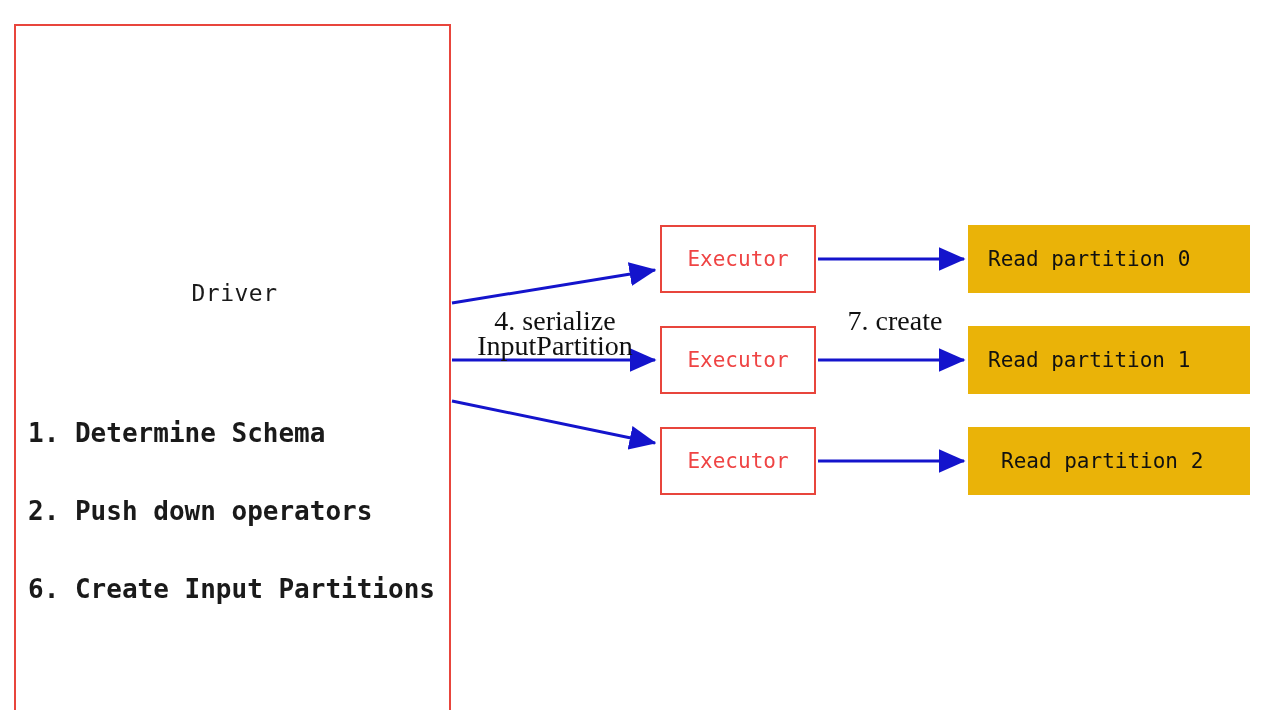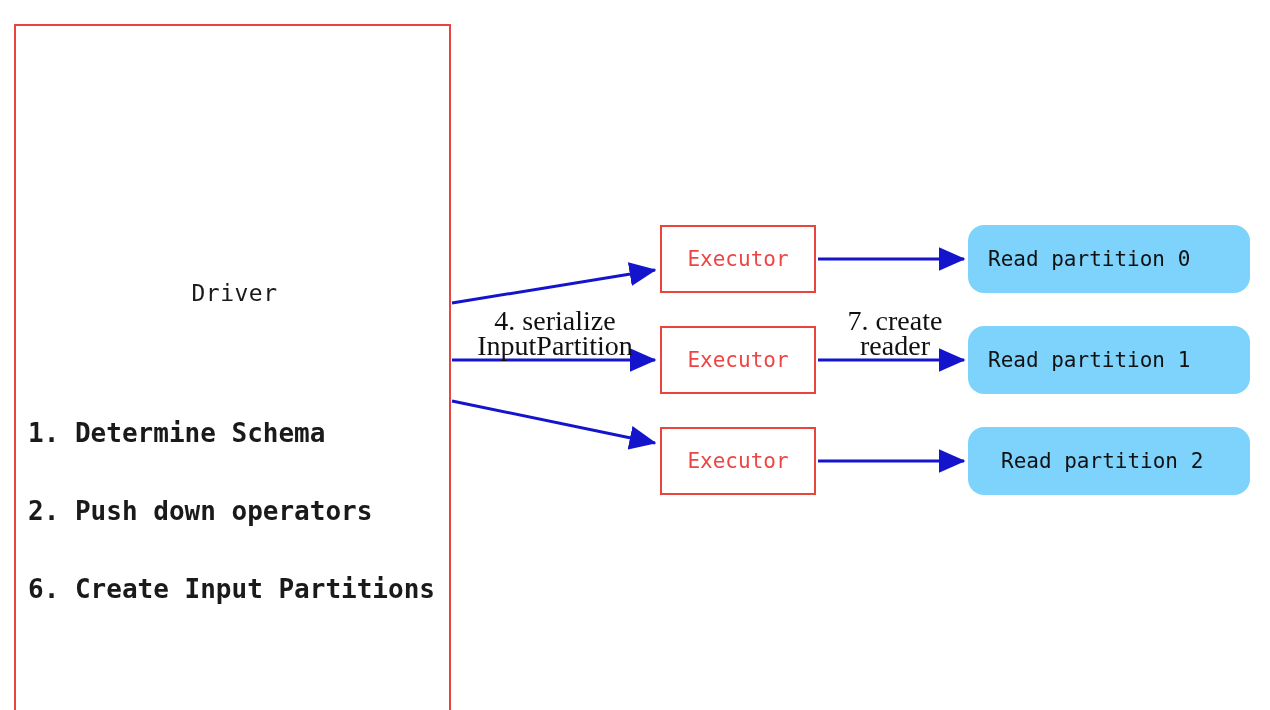--- a/index.html
+++ b/index.html
@@ -88,26 +88,25 @@
   #executor-0 { top: 225px; }
   #executor-1 { top: 326px; }
   #executor-2 { top: 427px; }
 
   
   .partition-box {
     position: absolute;
     left: 968px;
     width: 282px;
     height: 68px;
-    background: #7dd3fc;
+    background: #eab308;
     box-sizing: border-box;
     display: flex;
     align-items: center;
     padding-left: 20px;
-    border-radius: 16px;
   }
   .partition-box .label {
     font-family: "DejaVu Sans Mono", "Liberation Mono", monospace;
     font-size: 21px;
     color: #111111;
     white-space: pre;
   }
   #partition-0 { top: 225px; }
   #partition-1 { top: 326px; }
   #partition-2 { top: 427px; padding-left: 33px; }
@@ -186,16 +185,15 @@
   <div class="partition-box" id="partition-2">
     <span class="label">Read partition 2</span>
   </div>
 
   <div class="edge-label" id="label-serialize">
     <div>4. serialize</div>
     <div>InputPartition</div>
   </div>
   <div class="edge-label" id="label-create-reader">
     <div>7. create</div>
-    <div>reader</div>
   </div>
 
 </div>
 
 </body></html>

